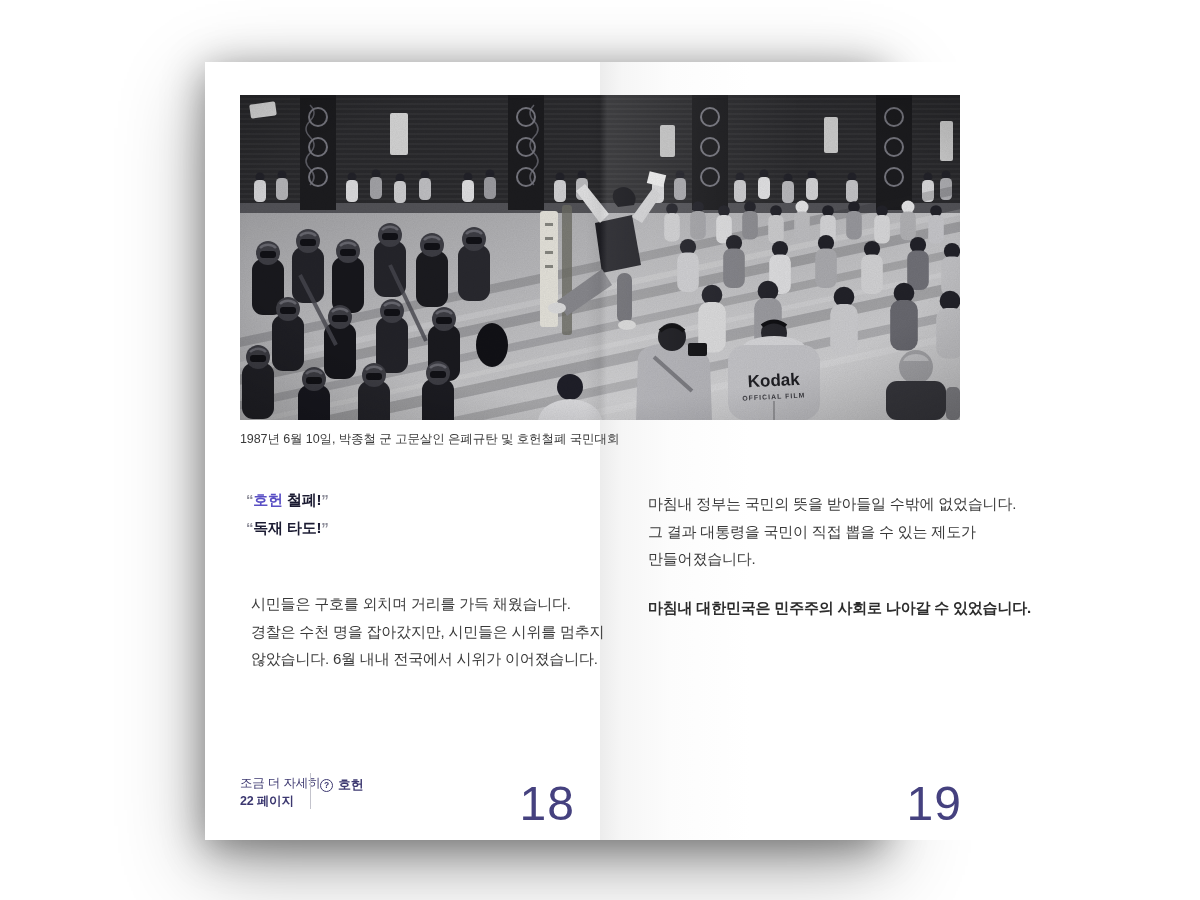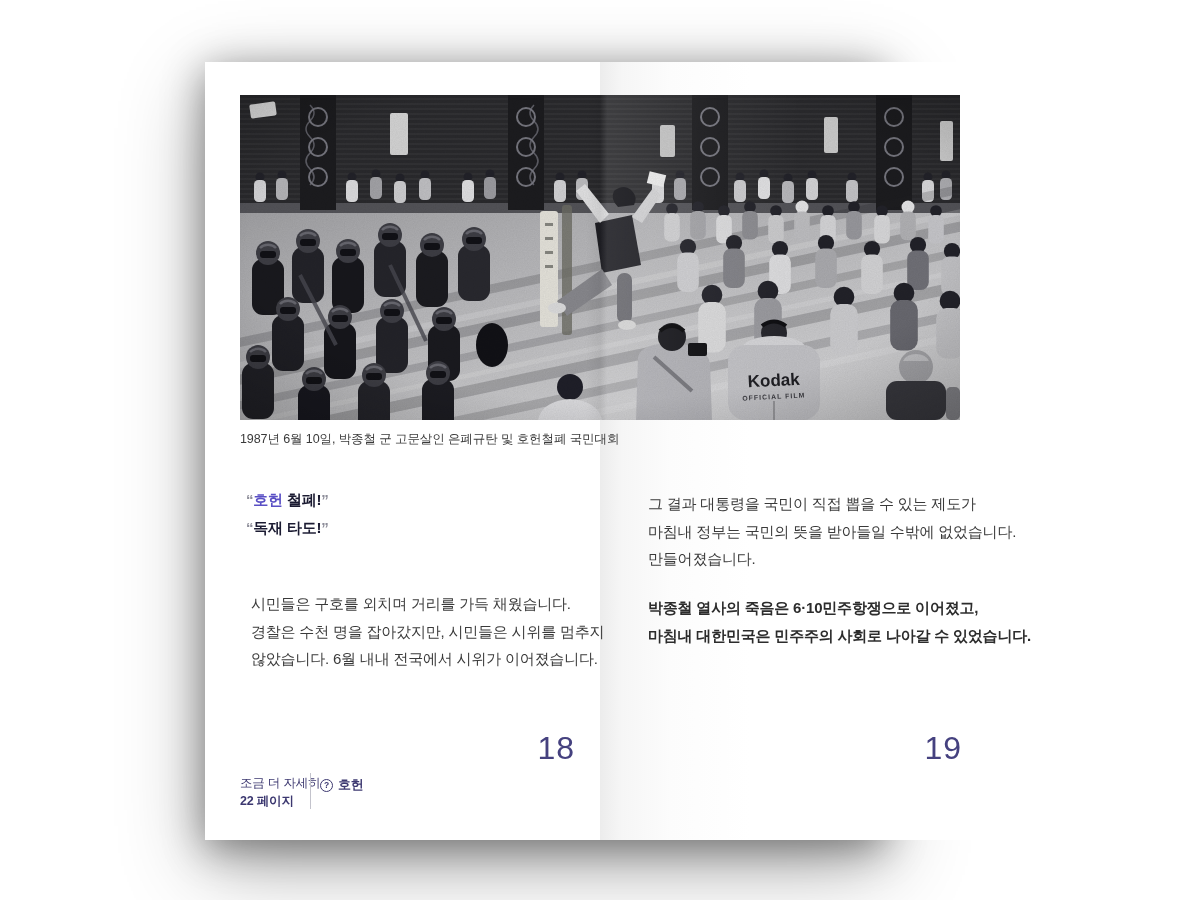--- a/index.html
+++ b/index.html
@@ -61,21 +61,21 @@
   .footer-badge{
     position:absolute;left:115px;top:714px;display:inline-flex;align-items:center;gap:5px;
     font-size:13px;color:var(--footer-ink,#3c3870);font-weight:600;letter-spacing:-0.2px;
   }
   .badge-circle{
     width:13px;height:13px;border:1.3px solid var(--footer-ink,#3c3870);border-radius:50%;
     display:inline-flex;align-items:center;justify-content:center;
     font-size:8.5px;font-weight:700;line-height:1;box-sizing:border-box;
   }
   .page-num{
-    position:absolute;top:659px;font-size:32px;font-weight:200;
+    position:absolute;top:715px;font-size:48px;font-weight:200;
     color:var(--pagenum-ink,#45417f);letter-spacing:1px;line-height:54px;text-align:right;
   }
   .page-num.left{left:230px;width:140px;}
   .page-num.right{left:617px;width:140px;}
 </style>
 </head>
 <body>
 
 <div class="stage">
   <div class="book">
@@ -306,26 +306,25 @@
       </div>
     </div>
 
     <div class="body-left">
       <div class="body-line">시민들은 구호를 외치며 거리를 가득 채웠습니다.</div>
       <div class="body-line">경찰은 수천 명을 잡아갔지만, 시민들은 시위를 멈추지</div>
       <div class="body-line">않았습니다. 6월 내내 전국에서 시위가 이어졌습니다.</div>
     </div>
 
     <div class="col-right-p1">
+      <div class="body-line">마침내 정부는 국민의 뜻을 받아들일 수밖에 없었습니다.</div>
       <div class="body-line">그 결과 대통령을 국민이 직접 뽑을 수 있는 제도가</div>
-      <div class="body-line">마침내 정부는 국민의 뜻을 받아들일 수밖에 없었습니다.</div>
       <div class="body-line">만들어졌습니다.</div>
     </div>
     <div class="col-right-p2">
-      <div class="body-line">박종철 열사의 죽음은 6·10민주항쟁으로 이어졌고,</div>
       <div class="body-line">마침내 대한민국은 민주주의 사회로 나아갈 수 있었습니다.</div>
     </div>
 
     <div class="footer-more">
       <div>조금 더 자세히</div>
       <div class="bold">22 페이지</div>
     </div>
     <div class="footer-divider"></div>
     <div class="footer-badge">
       <span class="badge-circle">?</span>

